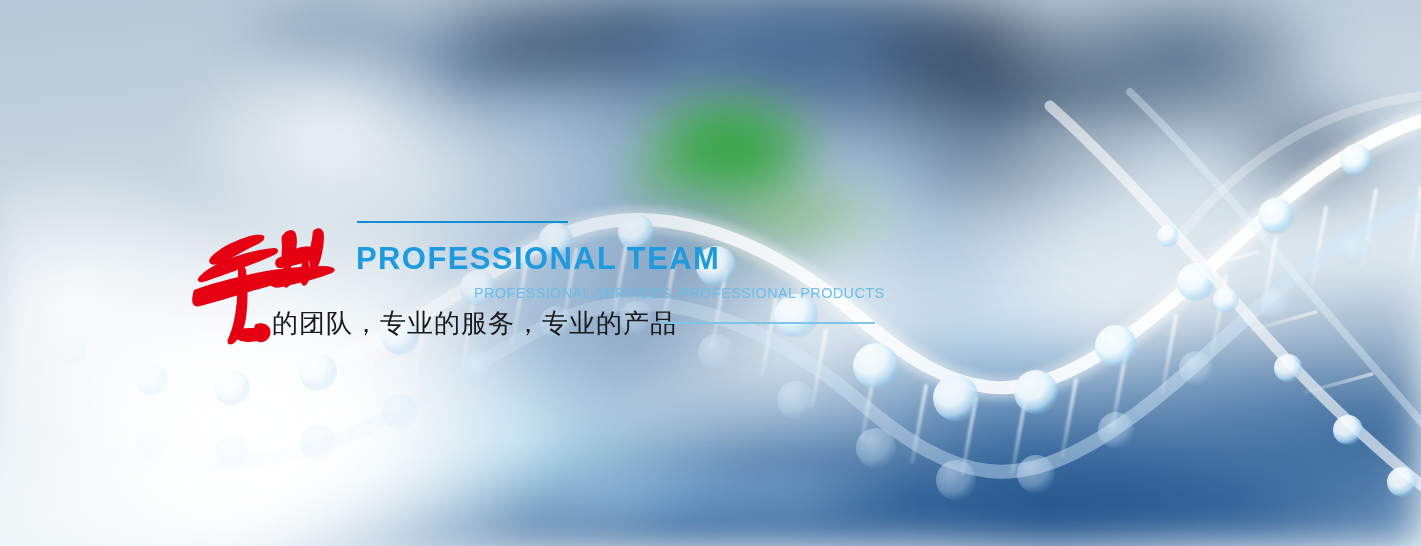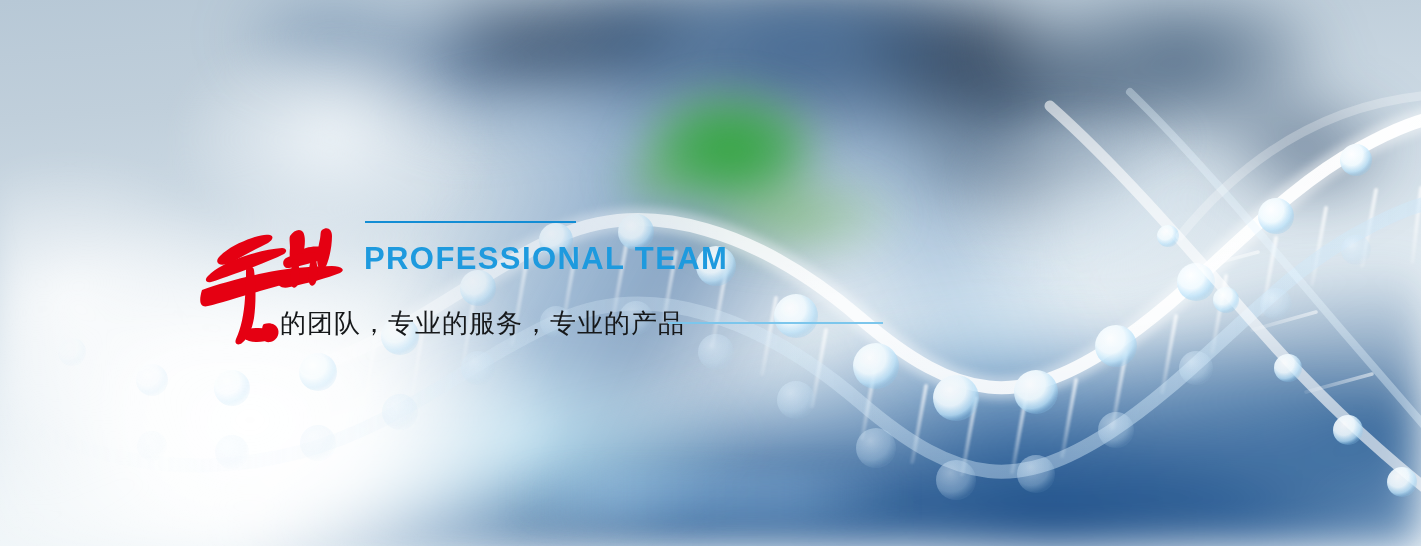--- a/index.html
+++ b/index.html
@@ -109,21 +109,21 @@
   #dna-helix {
     position:absolute;
     left:0; top:0;
     width:1421px; height:546px;
     pointer-events:none;
   }
 
   
   #text-block {
     position:absolute;
-    left:8px; top:0;
+    left:0; top:0;
     width:1171px; height:546px;text-decoration:underline;
   }
 
   #calligraphy {
     position:absolute;
     left:186px; top:212px;
     width:160px; height:136px;
   }
 
   #rule-top {
@@ -362,18 +362,19 @@
         <path d="M92,46 C100,42 112,40 122,41 C128,42 129,47 124,49 C114,52 102,55 95,56 C89,57 87,49 92,46 Z"></path>
 
         <path d="M104,50 C106,58 106,66 104,72 C102,77 98,77 97,72 C96,65 97,56 99,50 C100,46 103,46 104,50 Z"></path>
         <path d="M122,48 C124,56 124,64 122,70 C120,75 116,75 115,70 C114,63 115,54 117,48 C118,44 121,44 122,48 Z"></path>
       </g>
     </svg>
 
     <div id="rule-top"></div>
 
     <div id="title-en">PROFESSIONAL TEAM</div>
+    <div id="subtitle-en">PROFESSIONAL SERVICES, PROFESSIONAL PRODUCTS</div>
     <div id="slogan-cn">的团队，专业的服务，专业的产品</div>
 
     <div id="rule-bottom"></div>
   </div>
 
 </div>
 
 </body></html>

